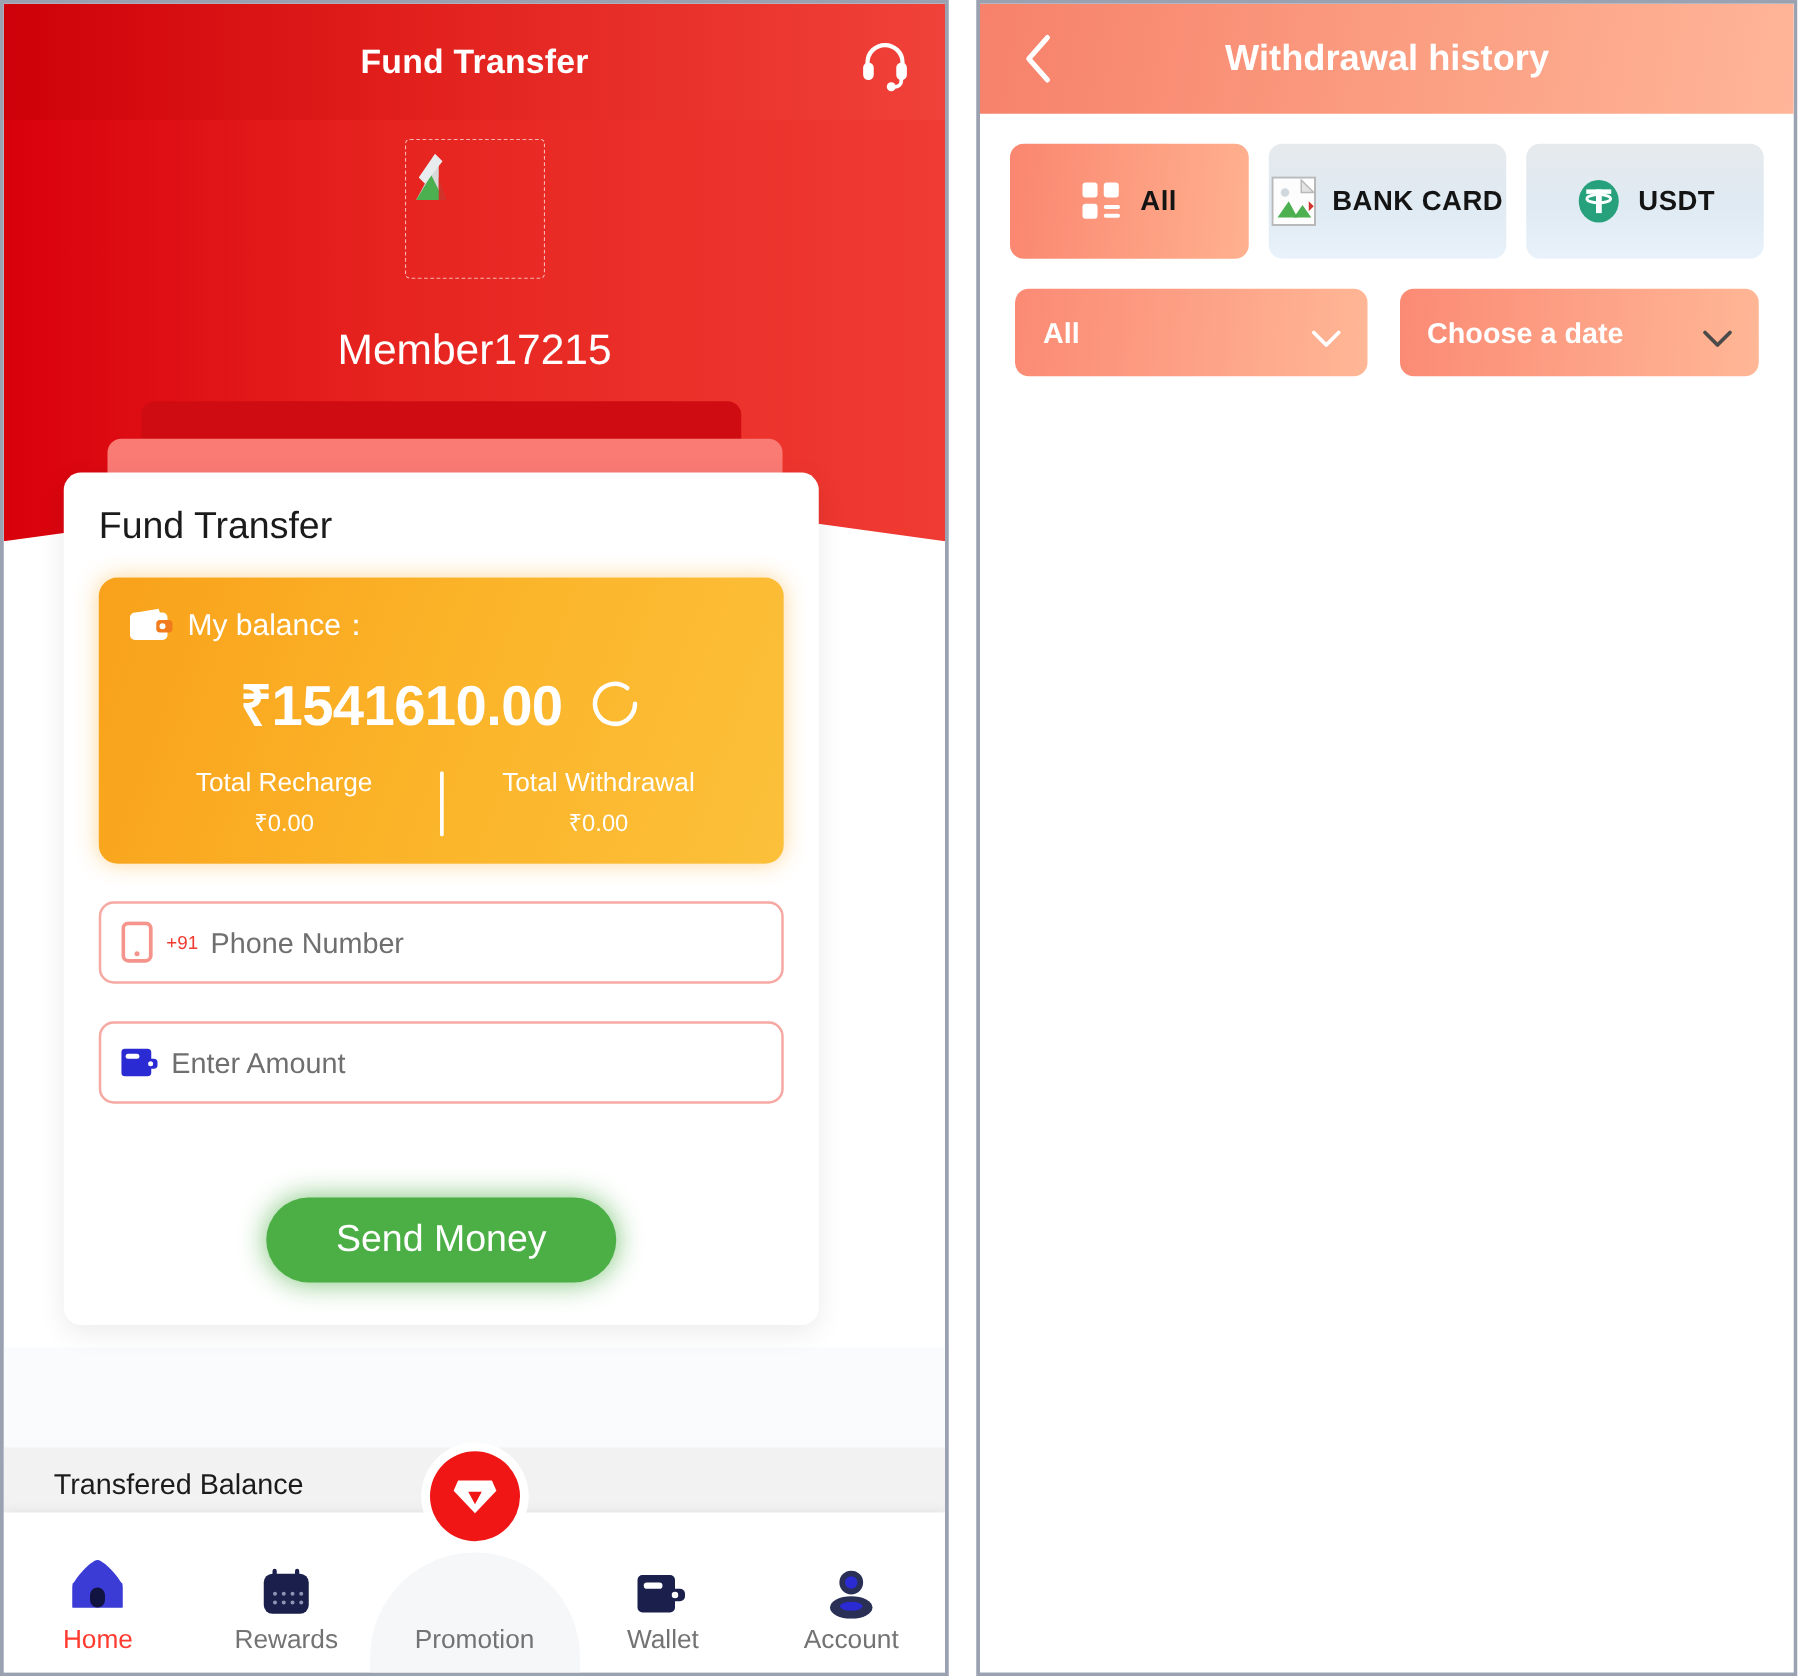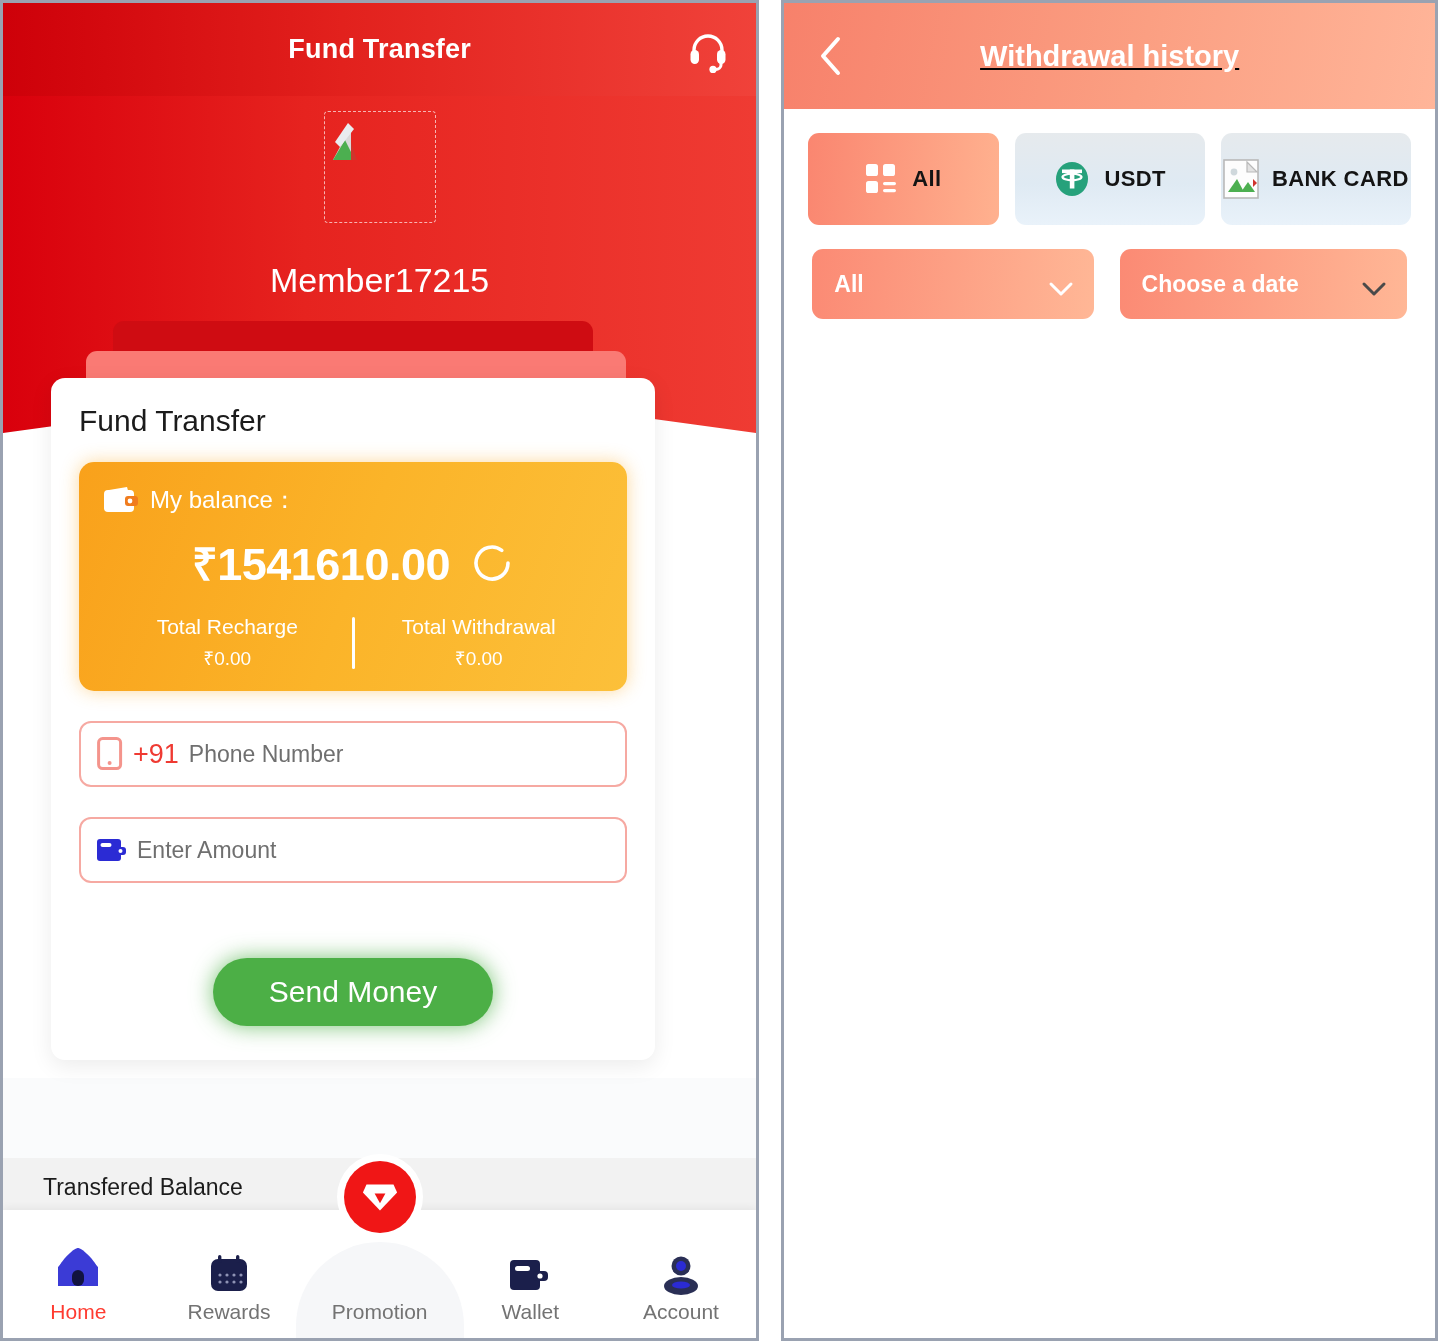--- a/index.html
+++ b/index.html
@@ -91,21 +91,21 @@
   .bal-col{ flex:1; text-align:center; color:#fff; }
   .bal-col .k{ font-size:21px; display:block;text-align:center; }
   .bal-col .v{ font-size:19px; display:block; margin-top:6px; }
   .bal-div{ width:3px; background:#fff; margin:2px 0; border-radius:2px; }
 
   .inp{
     margin-top:30px; height:66px; border:2px solid #f6a9a2;
     border-radius:12px; display:flex; align-items:center; padding:0 16px; gap:10px;
     background:#fff; cursor:text;
   }
-  .inp .cc{ color:#ef3a32; font-size:27px; }
+  .inp .cc{ color:#ef3a32; font-size:15px; }
   .inp .ph{ color:#6f6f6f; font-size:23px; }
   .phone-ico{ width:26px;height:34px; flex:none; }
   .wallet2-ico{ width:30px;height:26px; flex:none; }
 
   .send-wrap{ text-align:center; margin-top:75px; }
   .send-btn{
     display:inline-block; background:#4caf46; color:#fff;
     font-size:30px; font-weight:400; border:none; cursor:pointer;
     padding:17px 56px; border-radius:34px;
     box-shadow:0 0 22px rgba(76,175,70,.75);
@@ -143,23 +143,23 @@
   .promo-badge{
     position:absolute; left:50%; transform:translateX(-50%);
     top:-88px; width:72px;height:72px; border-radius:50%;
     background:#f01616; z-index:9;
     box-shadow:0 0 0 7px #fff;
     display:flex; align-items:center; justify-content:center;
   }
 
   
   .rhead{
-    height:106px; position:relative;
+    height:88px; position:relative;
     background:linear-gradient(100deg,#f7816b 0%, #fb9f82 55%, #ffb599 100%);
-    display:flex; align-items:center; justify-content:center;text-decoration:underline;
+    display:flex; align-items:center; justify-content:center;
   }
   .rhead-title{ color:#fff; font-size:29px; font-weight:700; }
   .rback{
     position:absolute; left:34px; top:50%; transform:translateY(-50%);
     width:26px;height:40px; cursor:pointer;
   }
   .rtabs{ display:flex; gap:16px; padding:24px 24px 0 24px; }
   .rtab{
     flex:1; height:92px; border-radius:11px; cursor:pointer;
     display:flex; align-items:center; justify-content:center; gap:13px;
@@ -383,44 +383,44 @@
             <rect x="18" y="2" width="12" height="12" rx="2.6" fill="#fff"></rect>
             <rect x="1" y="19" width="12" height="12" rx="2.6" fill="#fff"></rect>
             <rect x="18" y="20" width="13" height="3.2" rx="1.6" fill="#fff"></rect>
             <rect x="18" y="27" width="13" height="3.2" rx="1.6" fill="#fff"></rect>
           </svg>
         </span>
         <span class="tl">All</span>
       </div>
 
       <div class="rtab">
-        <span class="usdt-ico">
-          <svg viewBox="0 0 38 38" width="38" height="38">
-            <ellipse cx="19" cy="19" rx="16" ry="17" fill="#26a17b"></ellipse>
-            <rect x="9" y="9.5" width="20" height="3.6" fill="#fff"></rect>
-            <rect x="16.8" y="9.5" width="4.6" height="19" fill="#fff"></rect>
-            <ellipse cx="19" cy="17" rx="9.5" ry="3.3" fill="none" stroke="#fff" stroke-width="2.2"></ellipse>
-          </svg>
-        </span>
-        <span class="tl">USDT</span>
-      </div>
-
-      <div class="rtab">
         <span class="broken-ico">
           <svg viewBox="0 0 36 40" width="36" height="40">
             <rect x="1" y="1" width="34" height="38" fill="#fdfdfd" stroke="#b9b9b9" stroke-width="1.6"></rect>
             <path d="M24 3 L34 13 L24 13 Z" fill="#e3e3e3" stroke="#b9b9b9" stroke-width="1.2"></path>
             <path d="M5 33 L14 20 L21 33 Z" fill="#4caf50"></path>
             <path d="M18 33 L25 23 L32 33 Z" fill="#4caf50"></path>
             <circle cx="11" cy="13" r="3.4" fill="#cfd8dc"></circle>
             <path d="M30 20 L34 24 L30 28 Z" fill="#d0342c"></path>
           </svg>
         </span>
         <span class="tl">BANK CARD</span>
       </div>
+
+      <div class="rtab">
+        <span class="usdt-ico">
+          <svg viewBox="0 0 38 38" width="38" height="38">
+            <ellipse cx="19" cy="19" rx="16" ry="17" fill="#26a17b"></ellipse>
+            <rect x="9" y="9.5" width="20" height="3.6" fill="#fff"></rect>
+            <rect x="16.8" y="9.5" width="4.6" height="19" fill="#fff"></rect>
+            <ellipse cx="19" cy="17" rx="9.5" ry="3.3" fill="none" stroke="#fff" stroke-width="2.2"></ellipse>
+          </svg>
+        </span>
+        <span class="tl">USDT</span>
+      </div>
     </div>
 
     <div class="rfilters">
       <div class="rsel w1">
         <span>All</span>
         <span class="chev">
           <svg viewBox="0 0 26 16" width="26" height="16">
             <path d="M3 3 L13 13 L23 3" fill="none" stroke="#fff" stroke-width="3" stroke-linecap="round" stroke-linejoin="round"></path>
           </svg>
         </span>

